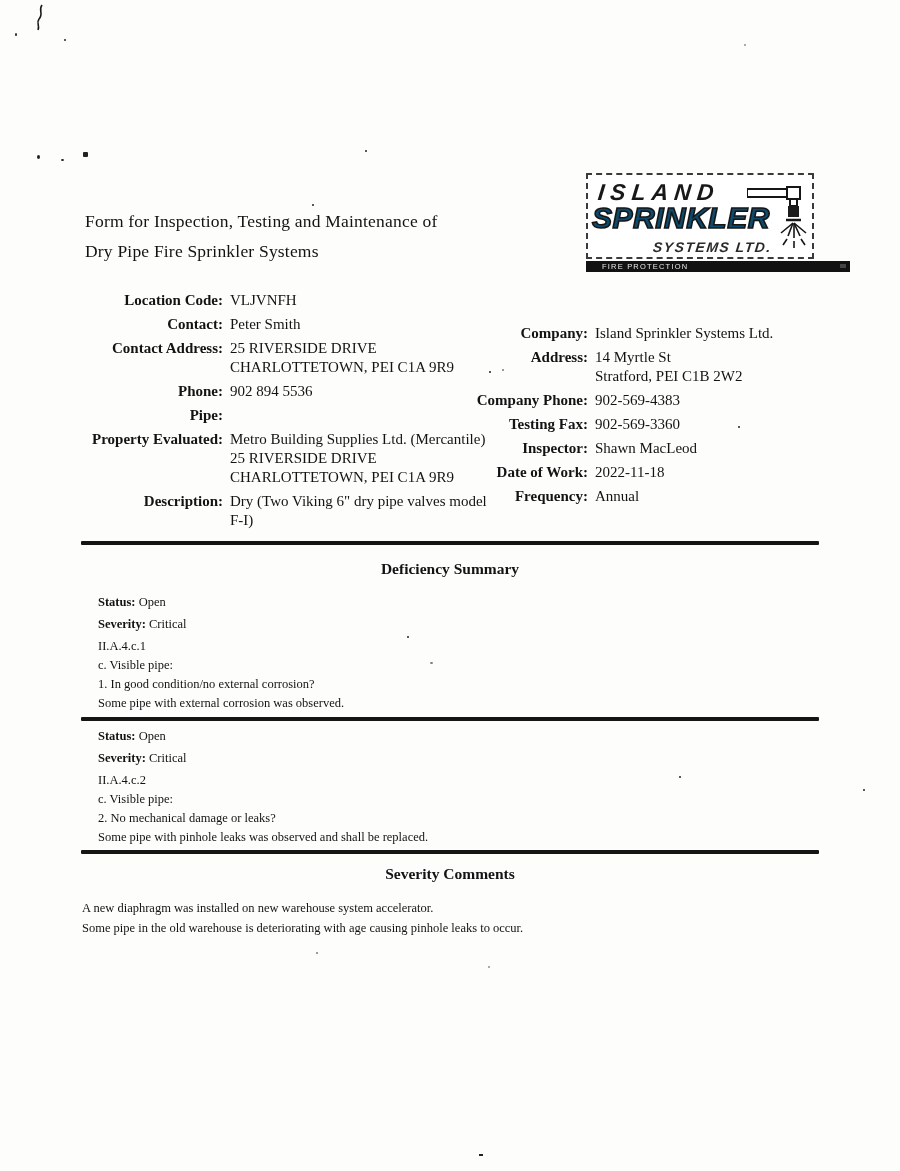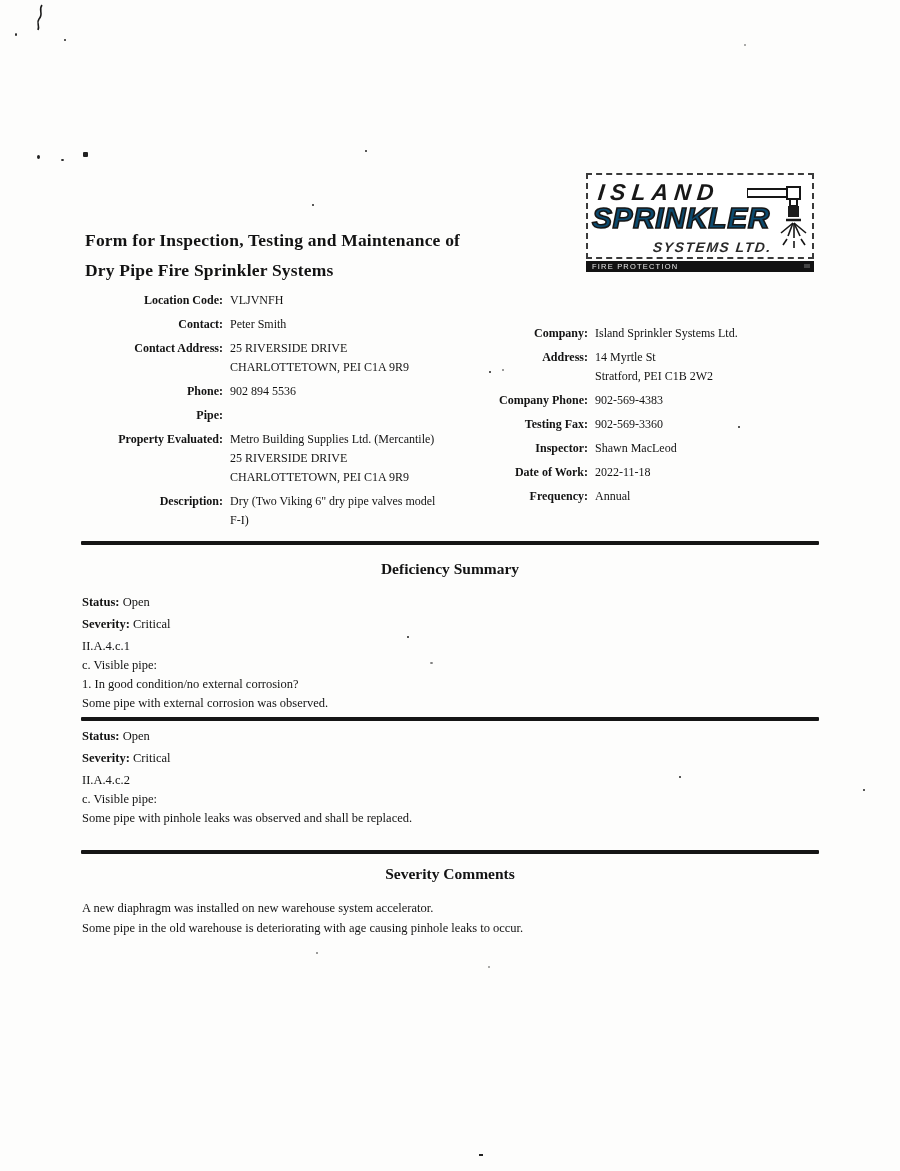--- a/index.html
+++ b/index.html
@@ -6,22 +6,22 @@
   body{
     width:900px;height:1171px;position:relative;overflow:hidden;
     background:#fdfdfc;color:#131313;
     font-family:"Liberation Serif", serif;
     -webkit-font-smoothing:antialiased;
   }
   .abs{position:absolute;}
 
   
   .doc-title{
-    left:85px;top:225px;width:440px;
-    font-size:17.5px;font-weight:bold;line-height:30px;letter-spacing:.2px;
+    left:85px;top:206px;width:440px;
+    font-size:17.5px;font-weight:normal;line-height:30px;letter-spacing:.2px;
   }
 
   
   .logo{
     left:586px;top:173px;width:228px;height:86px;
     border:2px dashed #3a3a3a;box-sizing:border-box;background:#fff;
   }
   .logo-island{
     position:absolute;left:10px;top:4px;
     font-family:"Liberation Sans", sans-serif;font-style:italic;font-weight:bold;
@@ -33,30 +33,30 @@
     font-size:30px;letter-spacing:.5px;color:#0c4a6e;
     -webkit-text-stroke:1.6px #161616;text-stroke:1.6px #161616;
     text-shadow:0 0 1px #333;
   }
   .logo-systems{
     position:absolute;right:40px;bottom:2px;
     font-family:"Liberation Sans", sans-serif;font-style:italic;font-weight:bold;
     font-size:14px;letter-spacing:1.5px;color:#2a2a2a;transform:skewX(-6deg);
   }
   .logo-banner{
-    left:586px;top:261px;width:228px;height:11px;background:#121212;
+    left:586px;top:261px;width:264px;height:11px;background:#121212;
     font-family:"Liberation Sans", sans-serif;font-size:7.5px;line-height:11px;
-    letter-spacing:1.2px;color:#e8e8e8;padding-left:6px;box-sizing:border-box;
+    letter-spacing:1.2px;color:#e8e8e8;padding-left:16px;box-sizing:border-box;
   }
   .banner-mark{position:absolute;right:4px;top:3px;width:6px;height:4px;background:#777;opacity:.5;}
   .logo-sprig{position:absolute;right:1px;top:6px;}
 
   
   .info-col{
-    display:grid;row-gap:5px;font-size:12px;line-height:19px;
+    display:grid;row-gap:5px;font-size:15px;line-height:19px;
   }
   .info-left{left:80px;top:291px;width:430px;grid-template-columns:150px auto;}
   .info-right{left:455px;top:324px;width:360px;grid-template-columns:140px auto;}
   .info-label{font-weight:bold;text-align:right;padding-right:7px;}
   .info-value{white-space:pre-line;}
 
   
   .rule{left:81px;width:738px;height:3.5px;background:#151515;border-radius:1px;}
   .rule-1{top:541px;}
   .rule-2{top:717px;}
@@ -64,21 +64,21 @@
 
   
   .sec-head{left:81px;width:738px;text-align:center;font-weight:bold;font-size:15.5px;}
   .head-deficiency{top:560px;}
   .head-comments{top:865px;}
 
   
   .entry{left:82px;width:740px;font-size:12.5px;}
   .entry-1{top:593px;}
   .entry-2{top:727px;}
-  .entry .line{line-height:19.3px;}
+  .entry .line{line-height:19.3px;margin-left:16px;}
   .entry .line.pad{margin-bottom:2.5px;}
   .b{font-weight:bold;}
 
   
   .comments{left:82px;top:899px;width:740px;font-size:12.5px;line-height:19.5px;}
 
   
   .speck{position:absolute;background:#222;border-radius:50%;}
 </style>
 </head>
@@ -170,20 +170,21 @@
   <div class="line">c. Visible pipe:</div>
   <div class="line">1. In good condition/no external corrosion?</div>
   <div class="line">Some pipe with external corrosion was observed.</div>
 </div>
 
 <div class="abs entry entry-2">
   <div class="line pad"><span class="b">Status:</span> <span>Open</span></div>
   <div class="line pad"><span class="b">Severity:</span> <span>Critical</span></div>
   <div class="line">II.A.4.c.2</div>
   <div class="line">c. Visible pipe:</div>
+  <div class="line">2. No mechanical damage or leaks?</div>
   <div class="line">Some pipe with pinhole leaks was observed and shall be replaced.</div>
 </div>
 
 <div class="abs sec-head head-comments">Severity Comments</div>
 <div class="abs comments">
   <div>A new diaphragm was installed on new warehouse system accelerator.</div>
   <div>Some pipe in the old warehouse is deteriorating with age causing pinhole leaks to occur.</div>
 </div>
 
 <span class="abs" style="left:33px;top:4px;">

